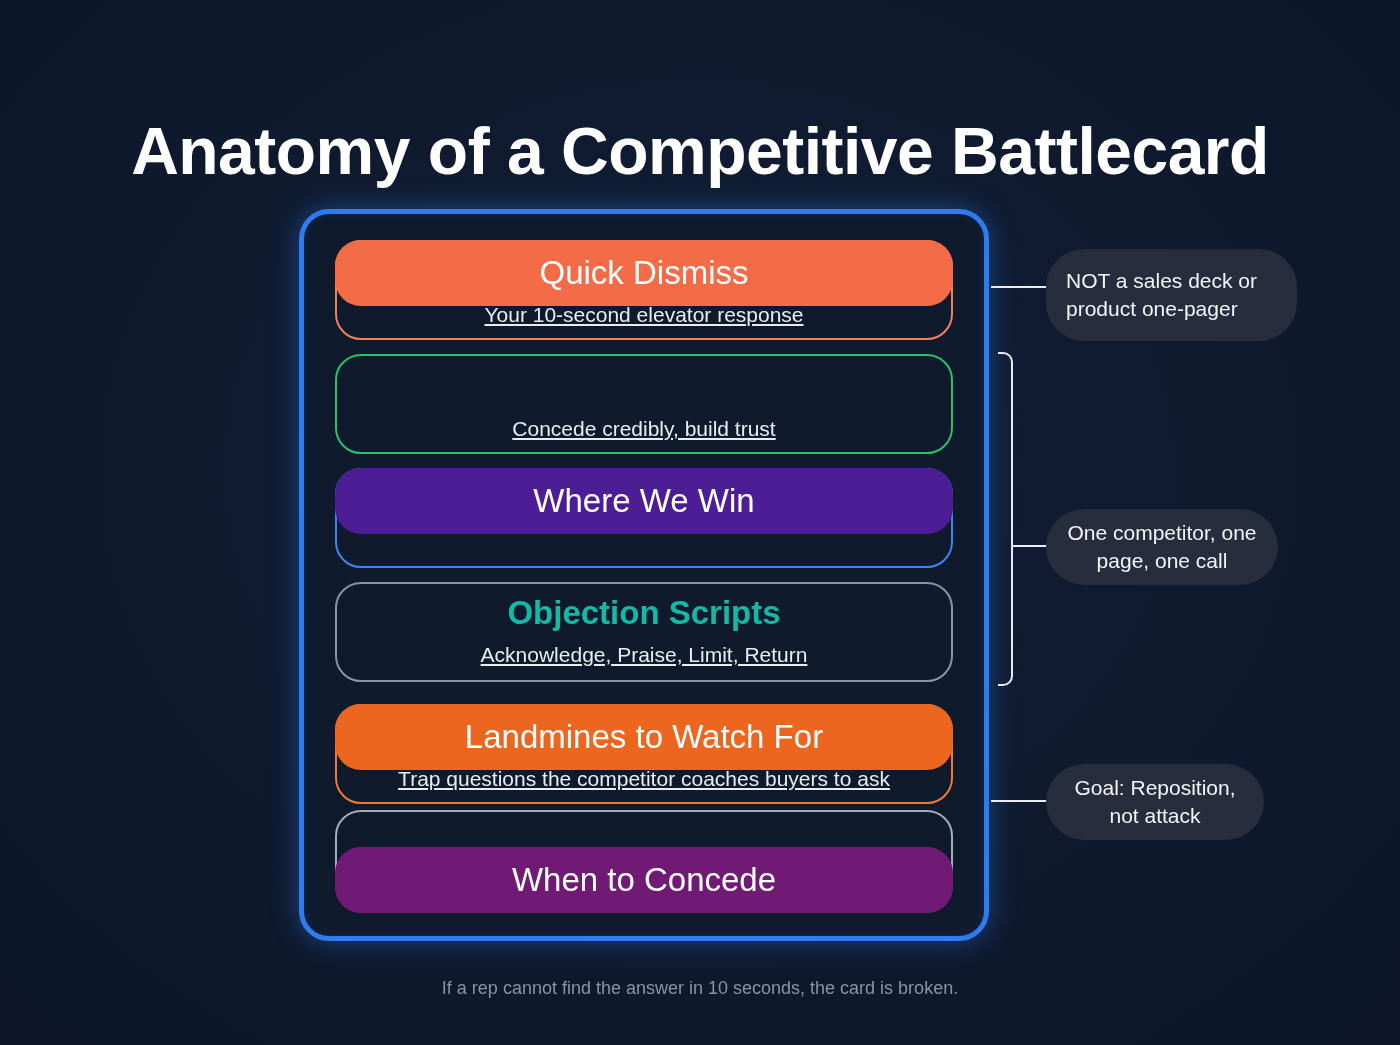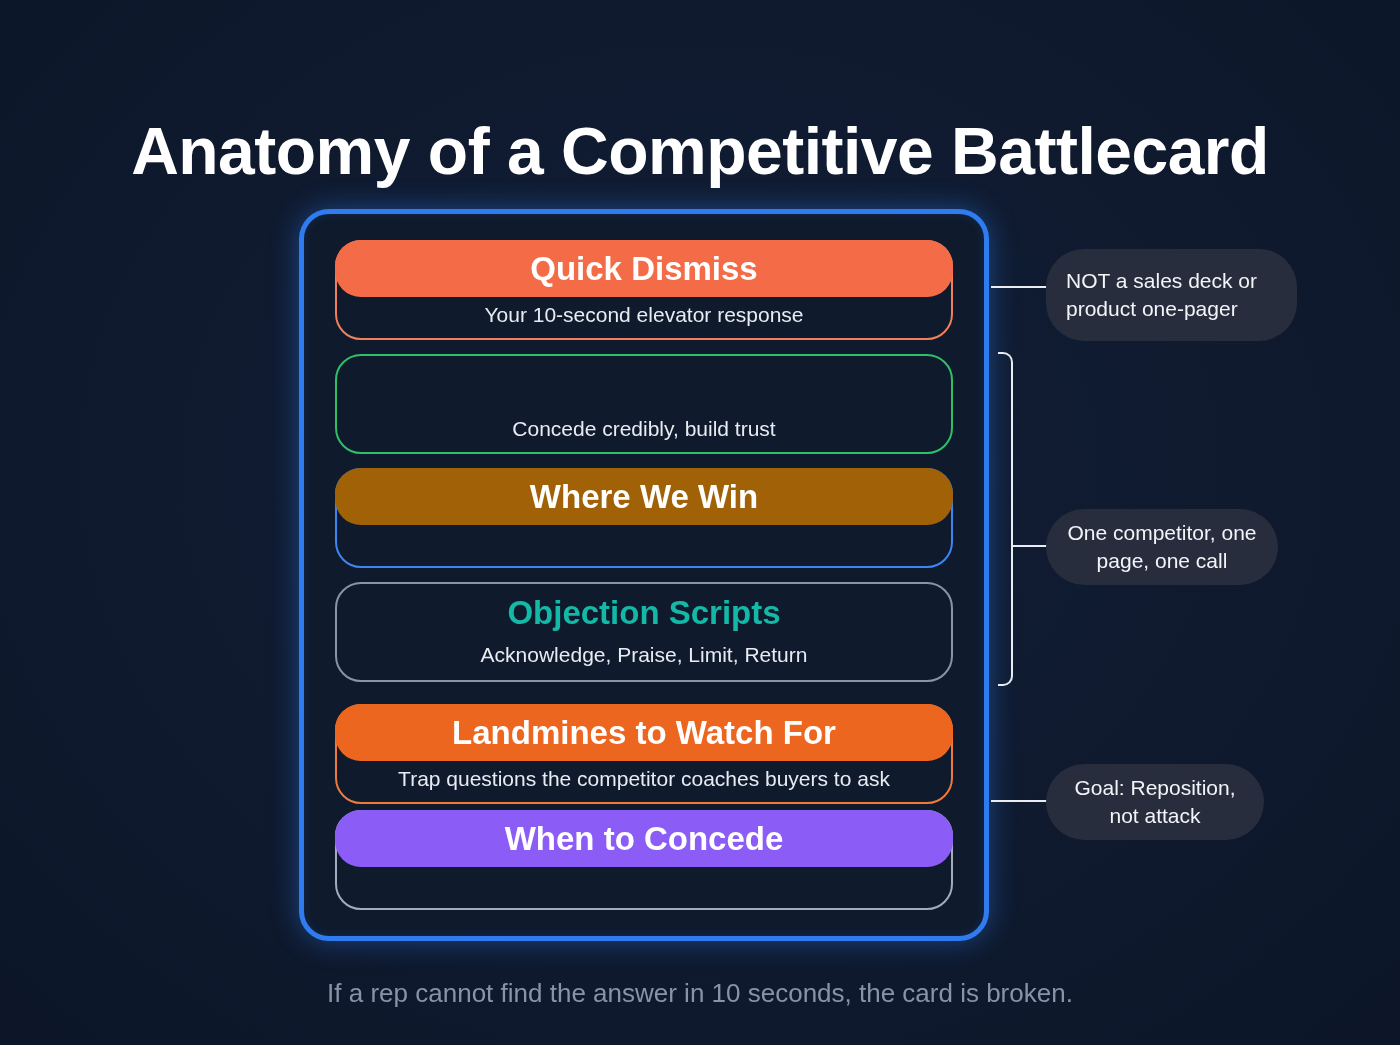--- a/index.html
+++ b/index.html
@@ -21,48 +21,48 @@
     border: 5px solid #2f7cf0; border-radius: 30px;
     background: #0f1a2d;
     box-shadow: 0 0 28px rgba(47,124,240,0.45), inset 0 0 10px rgba(47,124,240,0.15);
   }
   .card {
     position: absolute; left: 335px; width: 618px; height: 100px;
     border: 2px solid; border-radius: 26px;
     background: #0f1a2d;
   }
   .card-head {
-    position: absolute; left: -2px; top: -2px; right: -2px; height: 57px;
+    position: absolute; left: -2px; top: -2px; right: -2px; height: 66px;
     border-radius: 26px;
     display: flex; align-items: center; justify-content: center;
-    font-weight: 700; font-size: 33px; color: #ffffff;
+    font-weight: 400; font-size: 33px; color: #ffffff;
   }
   .card-sub {
     position: absolute; left: 0; right: 0; top: 61px;
-    text-align: center; font-size: 21px; color: #e8ecf2;
+    text-align: center; font-size: 21px; color: #e8ecf2; text-decoration: underline;
   }
   .card.plain .card-title {
     position: absolute; left: 0; right: 0; top: 10px;
     text-align: center; font-weight: 700; font-size: 33px; color: #14b8a6;
   }
   .card.plain .card-sub { top: 59px; }
   .callout {
     position: absolute; background: #272d3c; border-radius: 38px;
     color: #f2f4f8; font-size: 21px; line-height: 28px;
     display: flex; align-items: center; justify-content: center; text-align: center;
     padding: 0 20px;
   }
   .conn { position: absolute; background: #e9edf3; height: 2px; }
   .bracket {
     position: absolute; left: 998px; top: 352px; width: 15px; height: 334px;
     border: 2px solid #e9edf3; border-left: none; border-radius: 0 10px 10px 0;
   }
   .footer {
     position: absolute; left: 0; top: 978px; width: 1400px; text-align: center;
-    font-size: 26px; color: #8793a7;
+    font-size: 18px; color: #8793a7;
   }
 </style>
 </head>
 <body>
 
 <div class="title">Anatomy of a Competitive Battlecard</div>
 
 <div class="frame"></div>
 
 <div class="card" style="top:240px; border-color:#f1805b;">
@@ -70,39 +70,39 @@
     <span>Quick Dismiss</span>
   </div>
   <div class="card-sub">Your 10-second elevator response</div>
 </div>
 
 <div class="card" style="top:354px; border-color:#2fbf68;">
   <div class="card-sub">Concede credibly, build trust</div>
 </div>
 
 <div class="card" style="top:468px; border-color:#3d86f2;">
-  <div class="card-head" style="background:#a16207;">
+  <div class="card-head" style="background:#4c1d95;">
     <span>Where We Win</span>
   </div>
 </div>
 
 <div class="card plain" style="top:582px; border-color:#8a94a6;">
   <div class="card-title">Objection Scripts</div>
   <div class="card-sub">Acknowledge, Praise, Limit, Return</div>
 </div>
 
 <div class="card" style="top:704px; border-color:#ef7a3a;padding-left:44px;">
   <div class="card-head" style="background:#ec661f;">
     <span>Landmines to Watch For</span>
   </div>
   <div class="card-sub">Trap questions the competitor coaches buyers to ask</div>
 </div>
 
 <div class="card" style="top:810px; border-color:#a2acbd;">
-  <div class="card-head" style="background:#8b5cf6;">
+  <div class="card-head" style="background:#701a75;margin-top:37px;">
     <span>When to Concede</span>
   </div>
 </div>
 
 <div class="conn" style="left:991px; top:286px; width:56px;"></div>
 <div class="callout" style="left:1046px; top:249px; width:251px; height:92px; justify-content:flex-start; text-align:left;">
   <span>NOT a sales deck or product one-pager</span>
 </div>
 
 <div class="bracket"></div>

